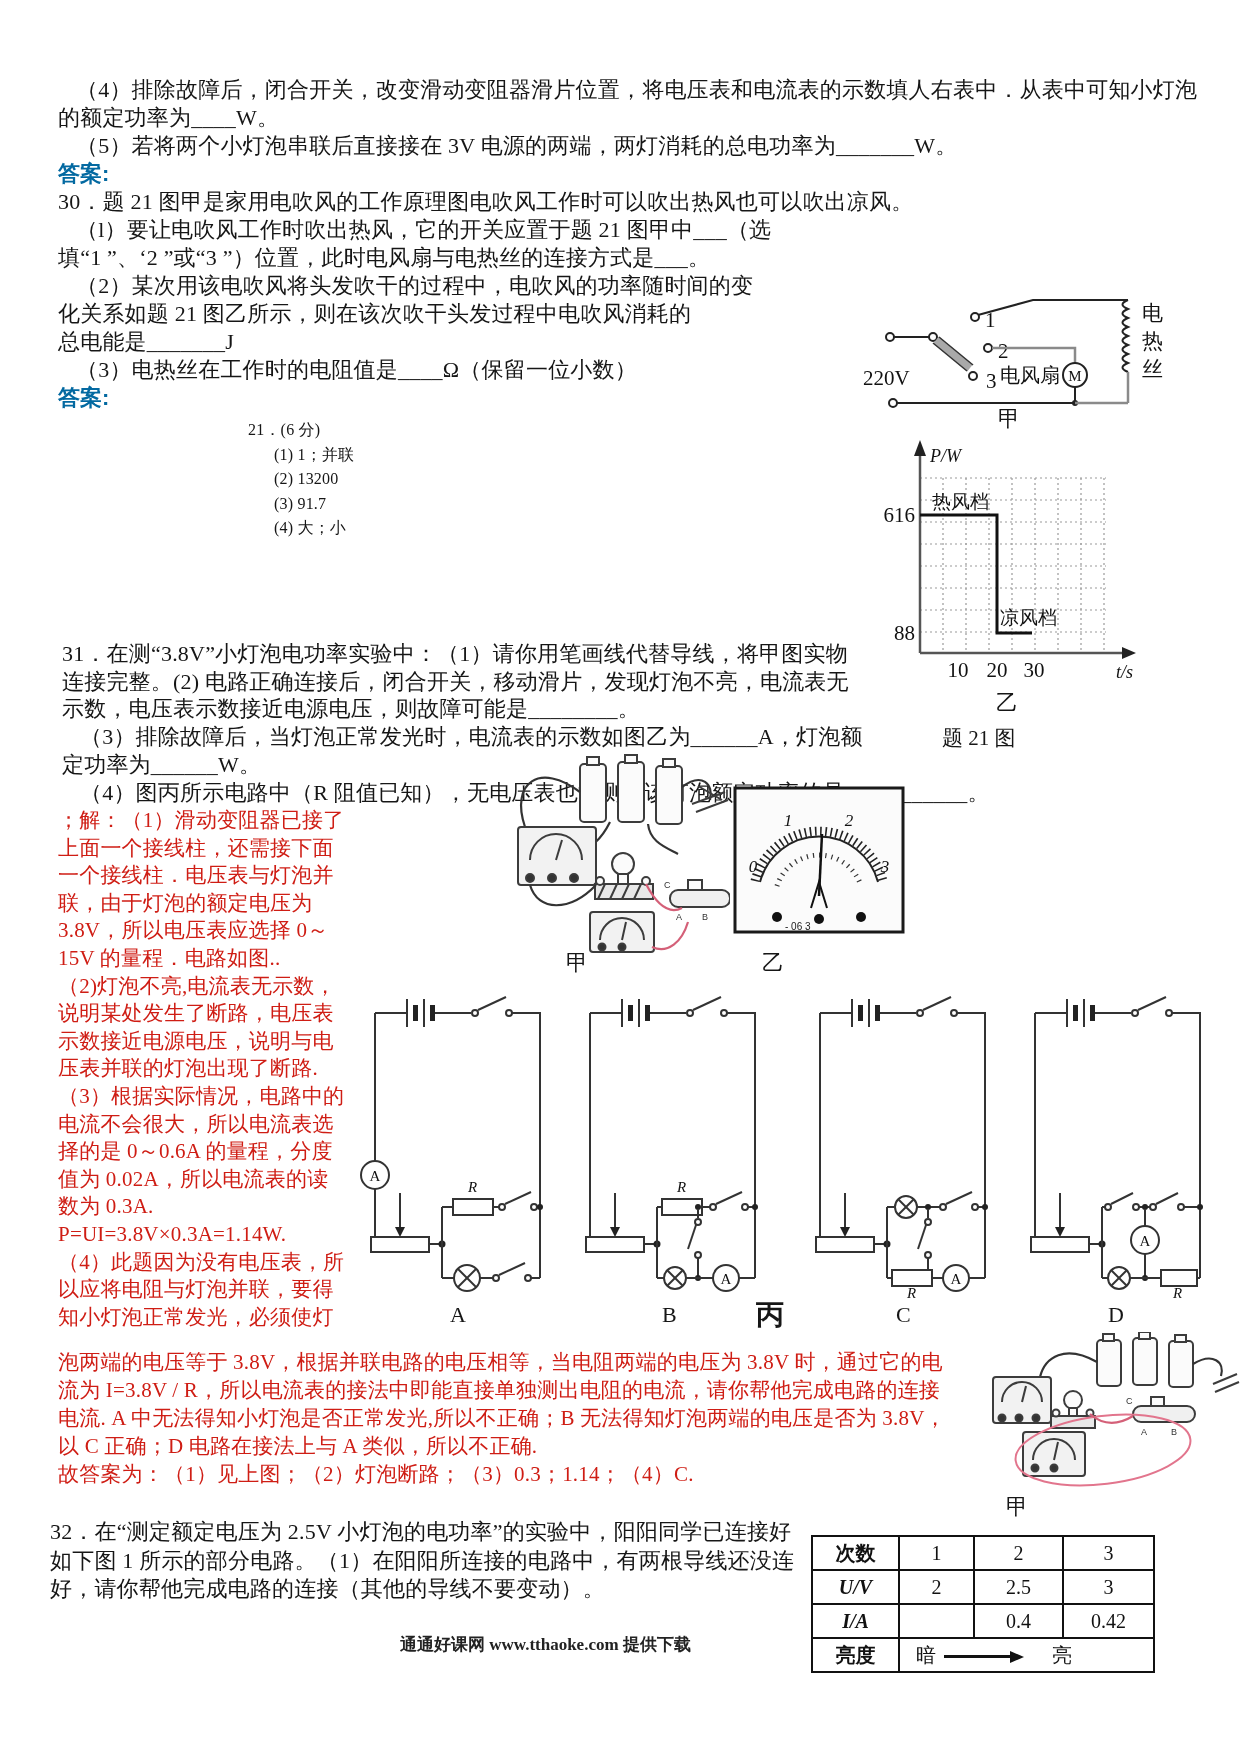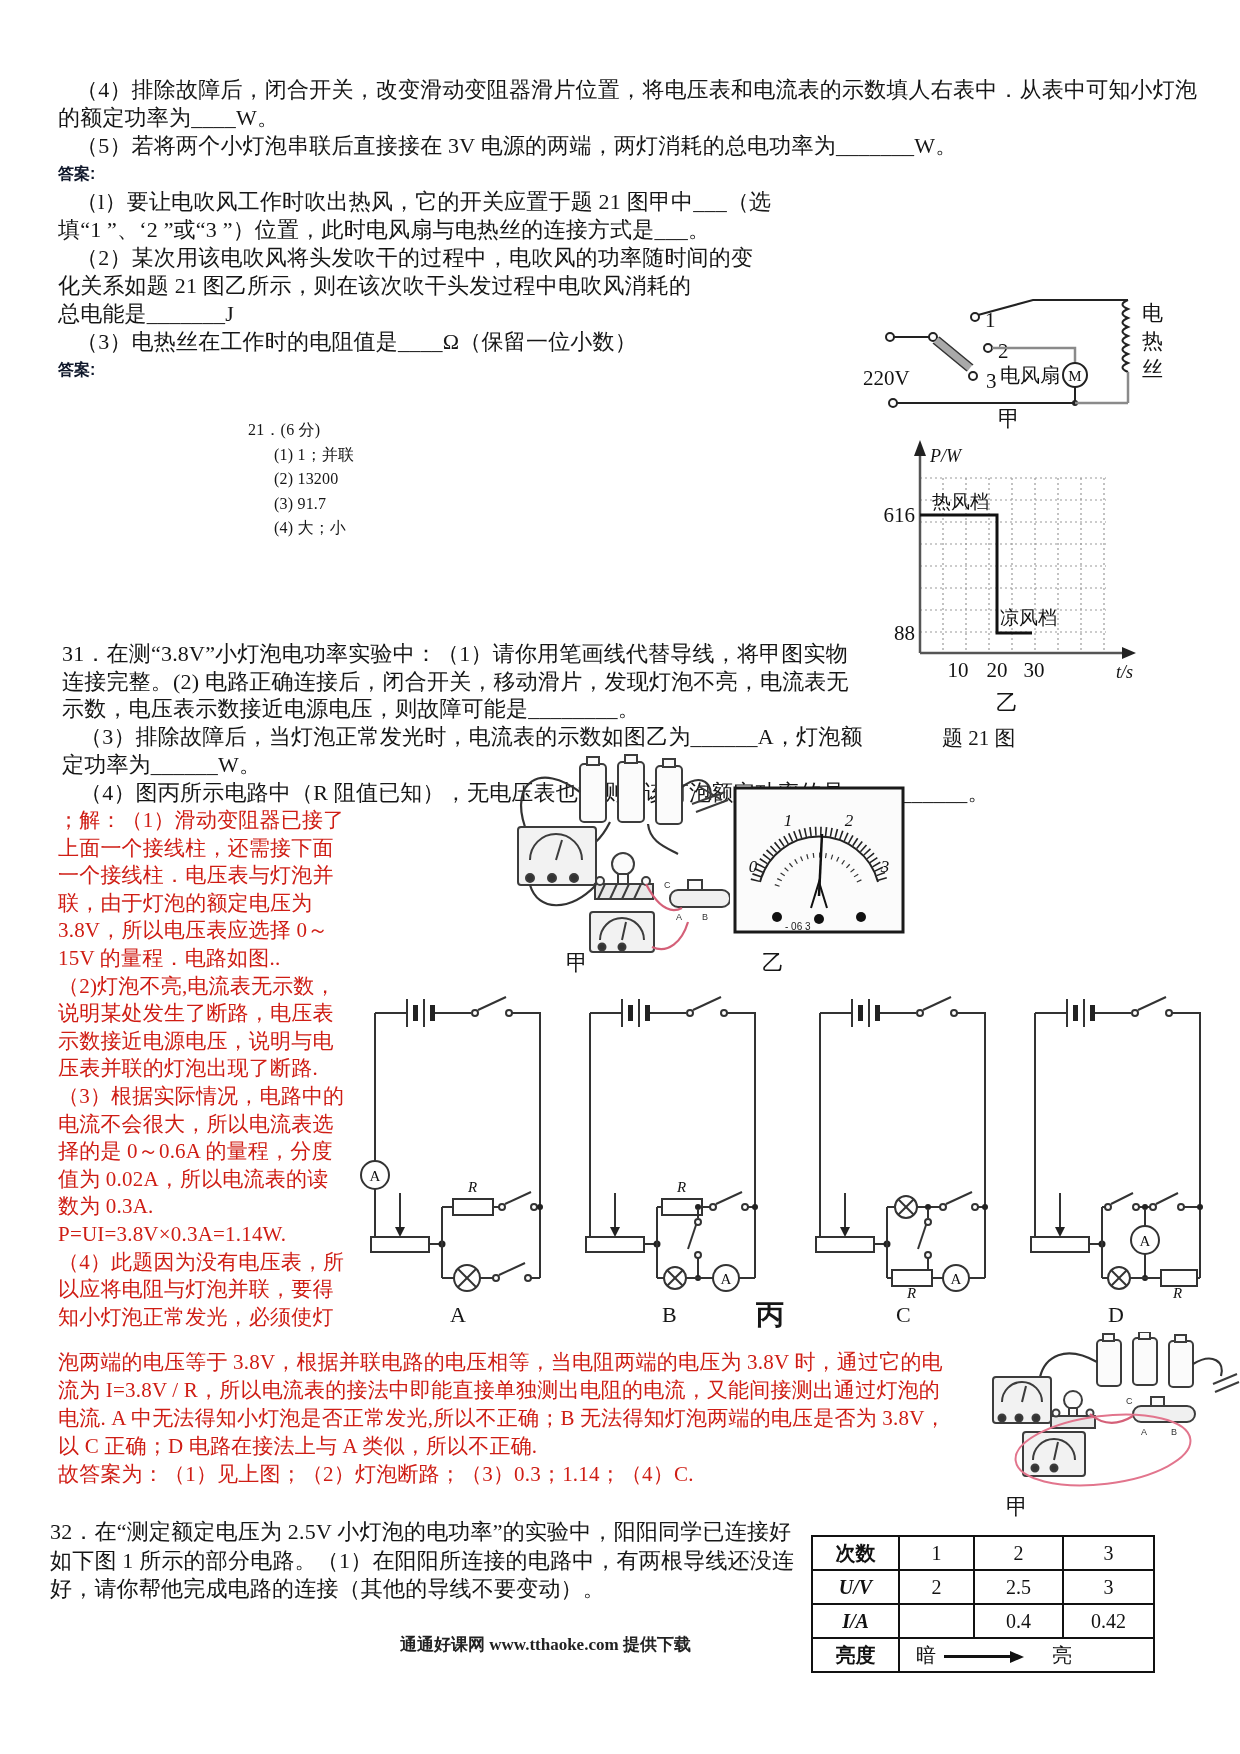--- a/index.html
+++ b/index.html
@@ -1,21 +1,21 @@
 <!DOCTYPE html>
 <html><head>
 <meta charset="utf-8">
 <style>
   * { margin:0; padding:0; box-sizing:border-box; }
   html,body { width:1240px; height:1754px; background:#fff;
     font-family:"Liberation Serif","DejaVu Serif",serif; position:relative; overflow:hidden; }
   .abs { position:absolute; }
   .line { white-space:nowrap; font-size:22px; line-height:28px; color:#161616; letter-spacing:.2px; }
   .ind { padding-left:18px; }
-  .ansl { font-size:16px; line-height:28px; font-weight:bold; color:#0f172a;
+  .ansl { font-size:22px; line-height:28px; font-weight:bold; color:#0369a1;
           font-family:Liberation Sans, sans-serif; }
   .answers .line { font-size:16px; line-height:24.5px; }
   .answers .sub { padding-left:26px; }
   .redcol .line { color:#cf1d14; font-size:21px; line-height:27.6px; }
   .redwide .line { color:#cf1d14; font-size:21px; line-height:28px; }
   .cap { font-size:22px; color:#161616; white-space:nowrap; }
   .bigcap { font-size:28px; font-weight:bold; }
   .figcap { font-size:21px; }
   .footer { font-size:17px; color:#222; white-space:nowrap; }
 
@@ -66,20 +66,21 @@
 <body>
 
 <div class="abs" style="left:58px; top:76px;">
   <div class="line ind">（4）排除故障后，闭合开关，改变滑动变阻器滑片位置，将电压表和电流表的示数填人右表中．从表中可知小灯泡</div>
   <div class="line">的额定功率为____W。</div>
   <div class="line ind">（5）若将两个小灯泡串联后直接接在 3V 电源的两端，两灯消耗的总电功率为_______W。</div>
   <div class="ansl">答案:</div>
 </div>
 
 <div class="abs" style="left:58px; top:188px;">
+  <div class="line">30．题 21 图甲是家用电吹风的工作原理图电吹风工作时可以吹出热风也可以吹出凉风。</div>
   <div class="line ind">（l）要让电吹风工作时吹出热风，它的开关应置于题 21 图甲中___（选</div>
   <div class="line">填“1 ”、‘2 ”或“3 ”）位置，此时电风扇与电热丝的连接方式是___。</div>
   <div class="line ind">（2）某次用该电吹风将头发吹干的过程中，电吹风的功率随时间的变</div>
   <div class="line">化关系如题 21 图乙所示，则在该次吹干头发过程中电吹风消耗的</div>
   <div class="line">总电能是_______J</div>
   <div class="line ind">（3）电热丝在工作时的电阻值是____Ω（保留一位小数）</div>
   <div class="ansl">答案:</div>
 </div>
 
 <div class="abs answers" style="left:248px; top:418px;">
@@ -438,21 +439,21 @@
 </svg>
 
 <div class="abs cap" style="left:450px; top:1302px;">A</div>
 <div class="abs cap" style="left:662px; top:1302px;">B</div>
 <div class="abs cap bigcap" style="left:756px; top:1296px;">丙</div>
 <div class="abs cap" style="left:896px; top:1302px;">C</div>
 <div class="abs cap" style="left:1108px; top:1302px;">D</div>
 
 <div class="abs redwide" style="left:58px; top:1348px;">
   <div class="line">泡两端的电压等于 3.8V，根据并联电路的电压相等，当电阻两端的电压为 3.8V 时，通过它的电</div>
-  <div class="line">流为 I=3.8V / R，所以电流表的接法中即能直接单独测出电阻的电流，又能间接测出通过灯泡的</div>
+  <div class="line">流为 I=3.8V / R，所以电流表的接法中即能直接单独测出电阻的电流，请你帮他完成电路的连接</div>
   <div class="line">电流. A 中无法得知小灯泡是否正常发光,所以不正确；B 无法得知灯泡两端的电压是否为 3.8V，</div>
   <div class="line">以 C 正确；D 电路在接法上与 A 类似，所以不正确.</div>
   <div class="line">故答案为：（1）见上图；（2）灯泡断路；（3）0.3；1.14；（4）C.</div>
 </div>
 
 <svg class="abs" style="left:985px; top:1332px;" width="255" height="165" viewBox="0 0 255 165">
   <g class="ph">
     <rect x="112" y="8" width="24" height="46" rx="4"></rect>
       <rect x="118" y="2" width="11" height="7"></rect>
     <rect x="148" y="6" width="24" height="47" rx="4"></rect>

